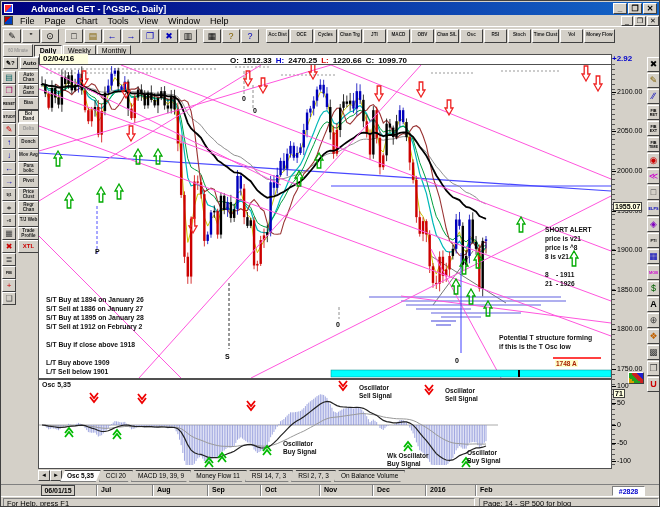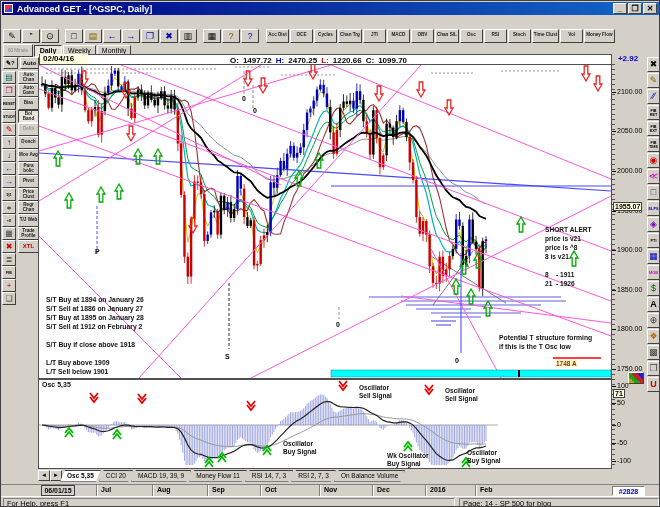--- a/index.html
+++ b/index.html
@@ -4,21 +4,21 @@
 <style>
   *{margin:0;padding:0;box-sizing:border-box}
   html,body{background:#808080}
   body{font-family:"Liberation Sans",sans-serif}
   #app{position:relative;width:660px;height:507px;background:#d4d0c8;overflow:hidden;
        border:1px solid #404040;font-size:10px;color:#000}
   
   .titlebar{position:absolute;left:1px;top:1px;width:657px;height:13px;
     background:linear-gradient(90deg,#000080,#1466c8);color:#fff;display:flex;align-items:center;padding:0 2px}
   .app-icon{width:9px;height:9px;background:linear-gradient(135deg,#ff3030 50%,#3050ff 50%);border:1px solid #fff}
-  .title-text{font-weight:bold;font-size:9px;margin-left:4px;flex:1;white-space:nowrap}
+  .title-text{font-weight:bold;font-size:9px;margin-left:18px;flex:1;white-space:nowrap}
   .winbtn{width:14px;height:11px;margin-left:1px;background:#d4d0c8;border:1px solid;
     border-color:#fff #404040 #404040 #fff;font-size:8px;line-height:9px;text-align:center;color:#000;font-weight:bold}
   .menubar{position:absolute;left:1px;top:14px;width:657px;height:12px;display:flex;align-items:center;font-size:9px;
     border-bottom:1px solid #fff}
   .doc-icon{width:9px;height:9px;margin:0 2px;background:linear-gradient(135deg,#c00000 40%,#0040c0 40%);border:1px solid #404040}
   .menu-item{padding:0 5px;height:12px;line-height:12px}
   .mdibtns{margin-left:auto;display:flex}
   .mdibtn{width:12px;height:10px;margin-left:1px;background:#d4d0c8;border:1px solid;
     border-color:#fff #404040 #404040 #fff;font-size:7px;line-height:8px;text-align:center}
   
@@ -37,21 +37,21 @@
   .ptab.active{border-color:#404040 #fff #fff #404040;background:#e8e4dc;font-weight:bold}
   
   #qbtns{position:absolute;left:2px;top:56px;display:flex}
   .qbtn{height:12px;border:1px solid;border-color:#fff #404040 #404040 #fff;background:#d4d0c8;
     font-size:6px;line-height:10px;text-align:center;padding:0 2px;margin-right:2px;font-weight:bold}
   .quotebar{position:absolute;left:38px;top:53px;width:573px;height:11px;background:#fff;border:1px solid #505050;
     border-bottom:none;display:flex;align-items:center;font-size:8px;font-weight:bold}
   .qdate{background:#ffffe0;padding:0 14px 13px 3px;height:100%;line-height:10px}
   .ohlc{position:absolute;left:190px;display:flex;gap:4px;white-space:nowrap}
   .q-h{color:#0000cc}.q-l{color:#cc0000}
-  .changebox{position:absolute;left:611px;top:53px;width:34px;height:11px;text-align:center;
+  .changebox{position:absolute;left:611px;top:53px;width:34px;height:11px;text-align:left;
     color:#0000cc;font-size:8px;font-weight:bold;padding-right:2px}
   
   #leftcol1{position:absolute;left:1px;top:70px;width:15px}
   #leftcol2{position:absolute;left:17px;top:70px;width:22px}
   .libtn{width:14px;height:13px;border:1px solid;border-color:#fff #404040 #404040 #fff;background:#d4d0c8;
     font-size:8px;line-height:11px;text-align:center;margin-bottom:0;overflow:hidden}
   .libtn.txt{font-size:3.6px;line-height:12px;font-weight:bold}
   .lsbtn{width:21px;height:13px;border:1px solid;border-color:#fff #404040 #404040 #fff;background:#d4d0c8;
     font-size:4.6px;line-height:4.8px;display:flex;align-items:center;justify-content:center;text-align:center;font-weight:bold;color:#202020}
   .lsbtn.active{border-color:#404040 #fff #fff #404040;background:#e8e4dc}
@@ -108,20 +108,37 @@
 <div id="app">
 
   <div class="titlebar">
     <span class="app-icon"></span>
     <span class="title-text">Advanced GET - [^GSPC, Daily]</span>
     <span class="winbtn">_</span>
     <span class="winbtn">❐</span>
     <span class="winbtn">✕</span>
   </div>
 
+  <div class="menubar">
+    <span class="doc-icon"></span>
+    <span id="menu" style="display:flex">
+        <div class="menu-item">File</div>
+        <div class="menu-item">Page</div>
+        <div class="menu-item">Chart</div>
+        <div class="menu-item">Tools</div>
+        <div class="menu-item">View</div>
+        <div class="menu-item">Window</div>
+        <div class="menu-item">Help</div>
+      </span>
+    <span class="mdibtns">
+      <span class="mdibtn">_</span>
+      <span class="mdibtn">❐</span>
+      <span class="mdibtn">✕</span>
+    </span>
+  </div>
 
   <div id="toolbar1">
     <span id="tb-icons" style="display:flex">
         <div class="tbtn">✎</div>
         <div class="tbtn">”</div>
         <div class="tbtn" style="margin-right: 6px;">⊙</div>
         <div class="tbtn">□</div>
         <div class="tbtn" style="color: rgb(128, 96, 0);">▤</div>
         <div class="tbtn" style="color: rgb(0, 0, 187);">←</div>
         <div class="tbtn" style="color: rgb(0, 0, 187);">→</div>
@@ -162,21 +179,21 @@
 
   <div id="qbtns">
     <span class="qbtn">✎?</span>
     <span class="qbtn">Auto</span>
   </div>
 
   <div class="quotebar">
     <span class="qdate">02/04/16</span>
     <span class="ohlc">
       <span>O:</span>
-      <span>1497.72</span>
+      <span>1512.33</span>
       <span class="q-h">H:</span>
       <span>2470.25</span>
       <span class="q-l">L:</span>
       <span>1220.66</span>
       <span>C:</span>
       <span>1099.70</span>
     </span>
   </div>
   <div class="changebox">+2.92</div>
 
@@ -978,16 +995,16 @@
       <div class="datesep" style="left: 371px;"></div>
       <div class="datecell" style="left: 376px;">Dec</div>
       <div class="datesep" style="left: 424px;"></div>
       <div class="datecell" style="left: 429px;">2016</div>
       <div class="datesep" style="left: 474px;"></div>
       <div class="datecell" style="left: 479px;">Feb</div>
     </div>
 
   <div id="statusbar">
     <div class="spanel grow">For Help, press F1</div>
-    <div class="spanel" style="width:200px">Page: 14 - SP 500 for blog</div>
+    <div class="spanel" style="width:180px">Page: 14 - SP 500 for blog</div>
   </div>
 
 </div>
 
 </body></html>

